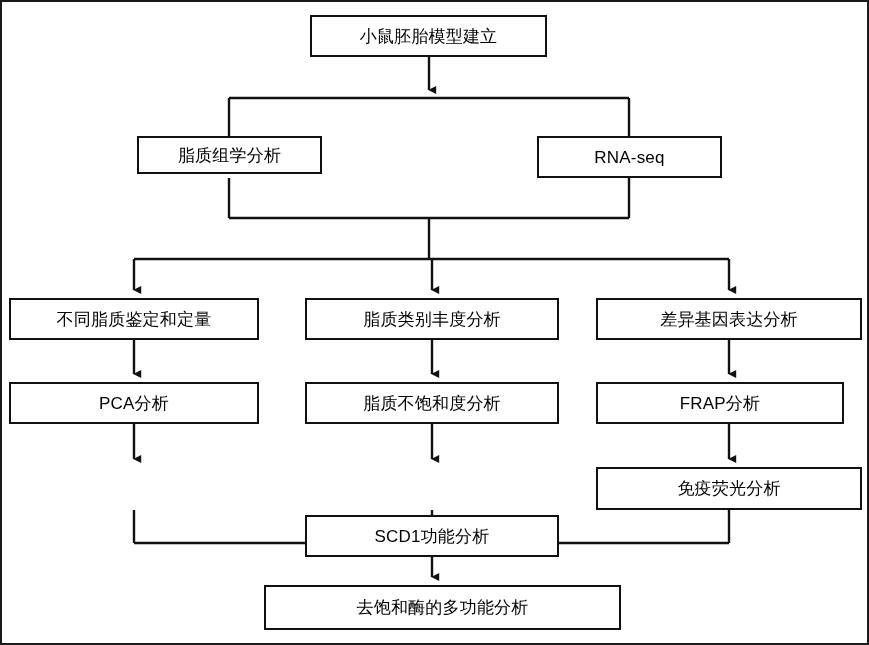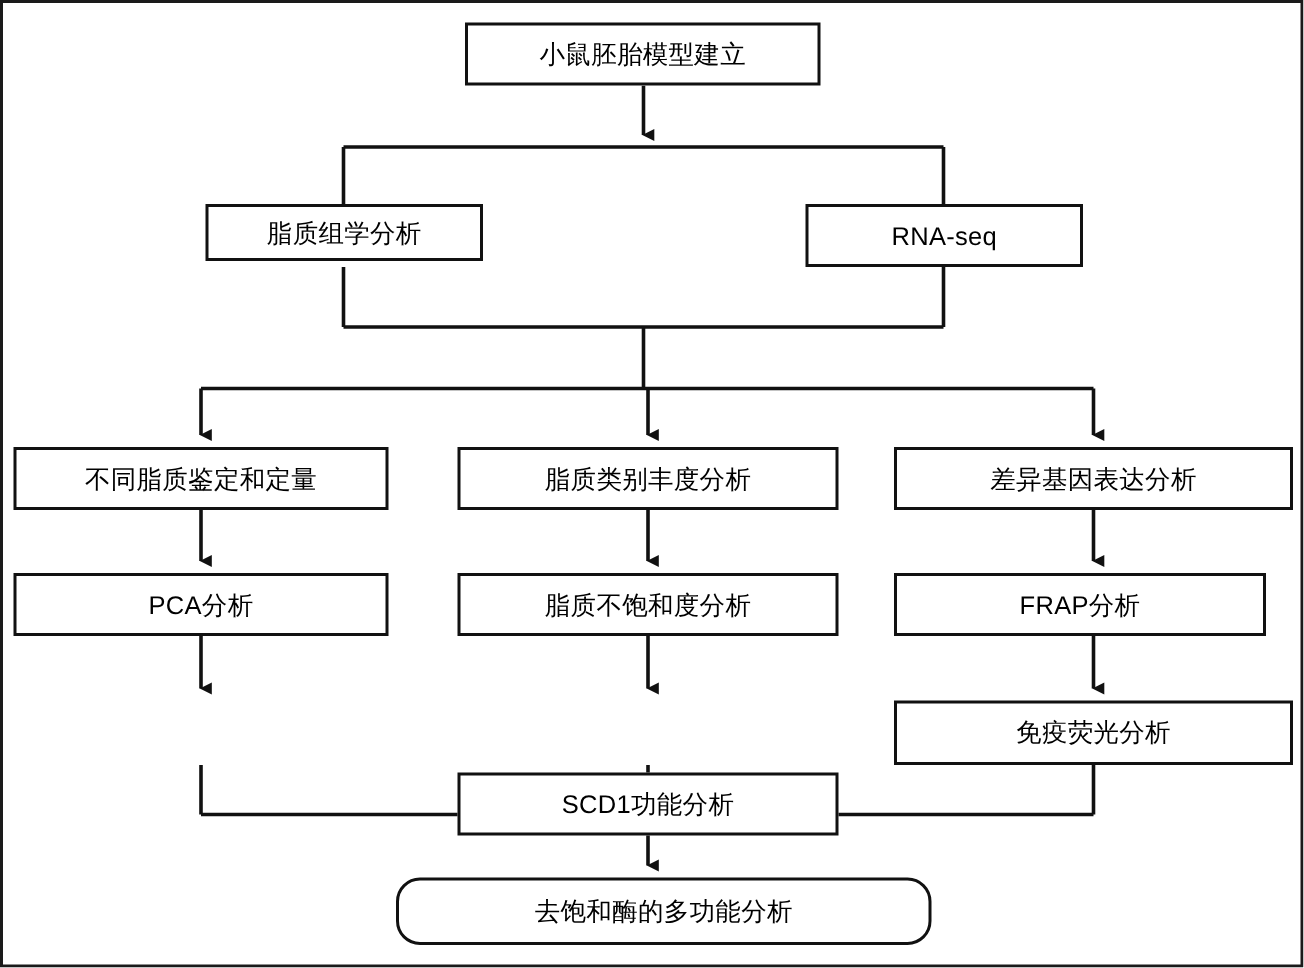--- a/index.html
+++ b/index.html
@@ -137,17 +137,17 @@
 
 
   <div class="node" style="left:303px; top:465px; width:254px; height:42px;margin-top:48px;">
     <span class="label">SCD1功能分析</span>
   </div>
 
   <div class="node" style="left:594px; top:465px; width:266px; height:43px;">
     <span class="label">免疫荧光分析</span>
   </div>
 
-  <div class="node" style="left:262px; top:583px; width:357px; height:45px;border-radius:16px;">
+  <div class="node" style="left:262px; top:583px; width:357px; height:45px;">
     <span class="label">去饱和酶的多功能分析</span>
   </div>
 
 </div>
 
 </body></html>

